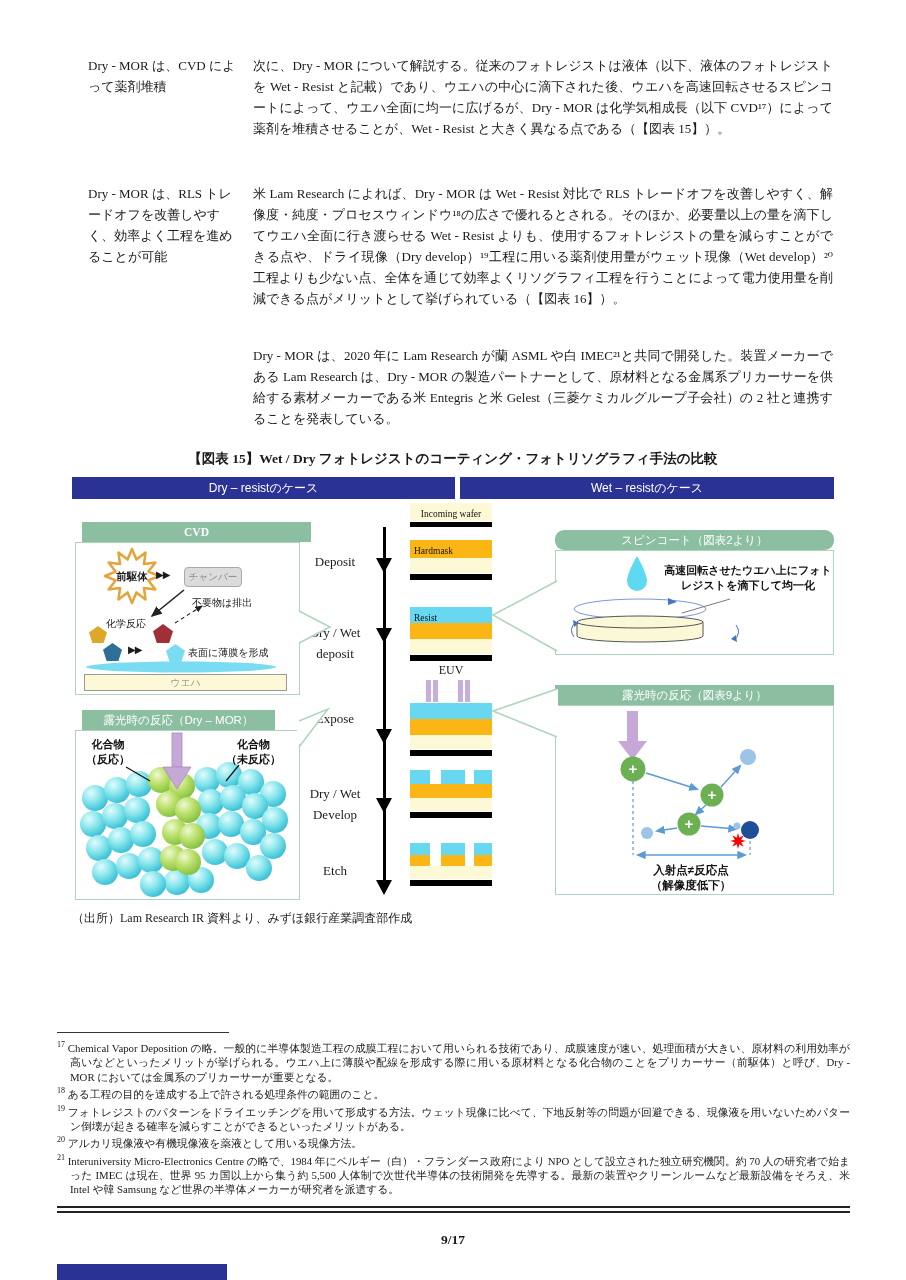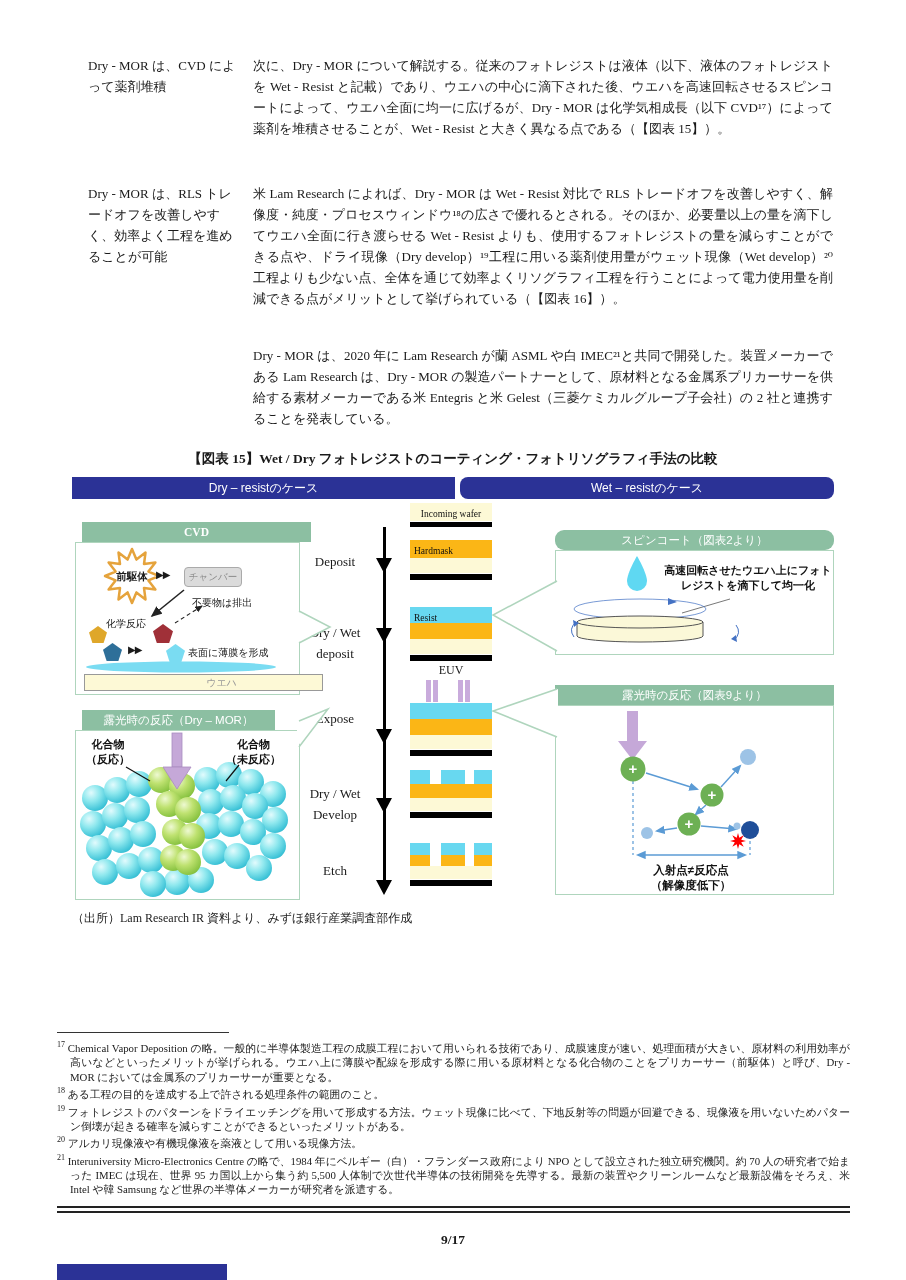--- a/index.html
+++ b/index.html
@@ -60,21 +60,21 @@
   </div>
   <div class="para-row" style="top:345px;">
     <div class="para-body">Dry - MOR は、2020 年に Lam Research が蘭 ASML や白 IMEC²¹と共同で開発した。装置メーカーである Lam Research は、Dry - MOR の製造パートナーとして、原材料となる金属系プリカーサーを供給する素材メーカーである米 Entegris と米 Gelest（三菱ケミカルグループ子会社）の 2 社と連携することを発表している。</div>
   </div>
 
   <div id="fig-title">【図表 15】Wet / Dry フォトレジストのコーティング・フォトリソグラフィ手法の比較</div>
 
   <div id="figure">
 
     <div class="case-bar" style="left:0;width:383px;">Dry – resistのケース</div>
-    <div class="case-bar" style="left:388px;width:374px;border-radius:8px;">Wet – resistのケース</div>
+    <div class="case-bar" style="left:388px;width:374px;">Wet – resistのケース</div>
 
     <div id="proc-arrow"></div>
     <div class="ahead" style="top:83px;"></div>
     <div class="ahead" style="top:153px;"></div>
     <div class="ahead" style="top:254px;"></div>
     <div class="ahead" style="top:323px;"></div>
     <div class="ahead" style="top:405px;"></div>
 
     <div class="step-label" style="top:76px;">Deposit</div>
     <div class="step-label" style="top:147px;">Dry / Wet
@@ -158,21 +158,21 @@
       <div class="abs" style="left:80px;top:26px;font-size:10px;letter-spacing:-1px;">▶▶</div>
       <div class="abs" style="left:108px;top:24px;width:56px;height:18px;background:#DBDBDB;border:1px solid #aaa;border-radius:4px;color:#8a8a8a;font-size:9.5px;line-height:18px;text-align:center;">チャンバー</div>
       <div class="abs" style="left:116px;top:53px;font-size:10px;">不要物は排出</div>
       <div class="abs" style="left:30px;top:74px;font-size:10px;">化学反応</div>
       <div class="penta" style="left:13px;top:83px;width:18px;height:17px;background:#DFA72A;"></div>
       <div class="penta" style="left:27px;top:100px;width:19px;height:18px;background:#2E6F99;"></div>
       <div class="abs" style="left:52px;top:101px;font-size:10px;letter-spacing:-1px;">▶▶</div>
       <div class="penta" style="left:77px;top:81px;width:20px;height:19px;background:#A03038;"></div>
       <div class="penta" style="left:90px;top:101px;width:19px;height:18px;background:#7ADCF2;"></div>
       <div class="abs" style="left:112px;top:103px;font-size:10px;">表面に薄膜を形成</div>
-      <div class="abs" style="left:8px;top:131px;width:201px;height:15px;background:#FDF9D6;border:1px solid #999;color:#999;font-size:10px;line-height:15px;text-align:center;padding-left:36px;">ウエハ</div>
+      <div class="abs" style="left:8px;top:131px;width:201px;height:15px;background:#FDF9D6;border:1px solid #999;color:#999;font-size:10px;line-height:15px;text-align:center;">ウエハ</div>
     </div>
 
     <div class="ghead" style="left:10px;top:235px;width:193px;">露光時の反応（Dry – MOR）</div>
     <div class="gbox" style="left:3px;top:255px;width:225px;height:170px;">
       <div id="sphere-cluster" class="abs" style="left:0;top:0;width:225px;height:170px;">
           <div class="sphere c" style="left: 6px; top: 54px;"></div>
           <div class="sphere c" style="left: 28px; top: 46px;"></div>
           <div class="sphere c" style="left: 50px; top: 40px;"></div>
           <div class="sphere c" style="left: 118px; top: 36px;"></div>
           <div class="sphere c" style="left: 140px; top: 31px;"></div>

